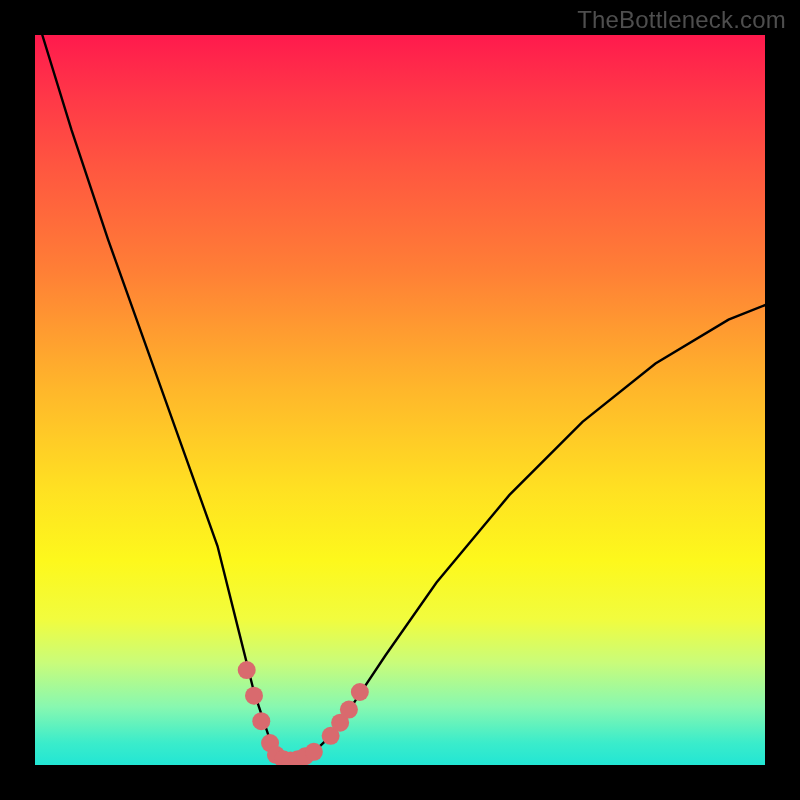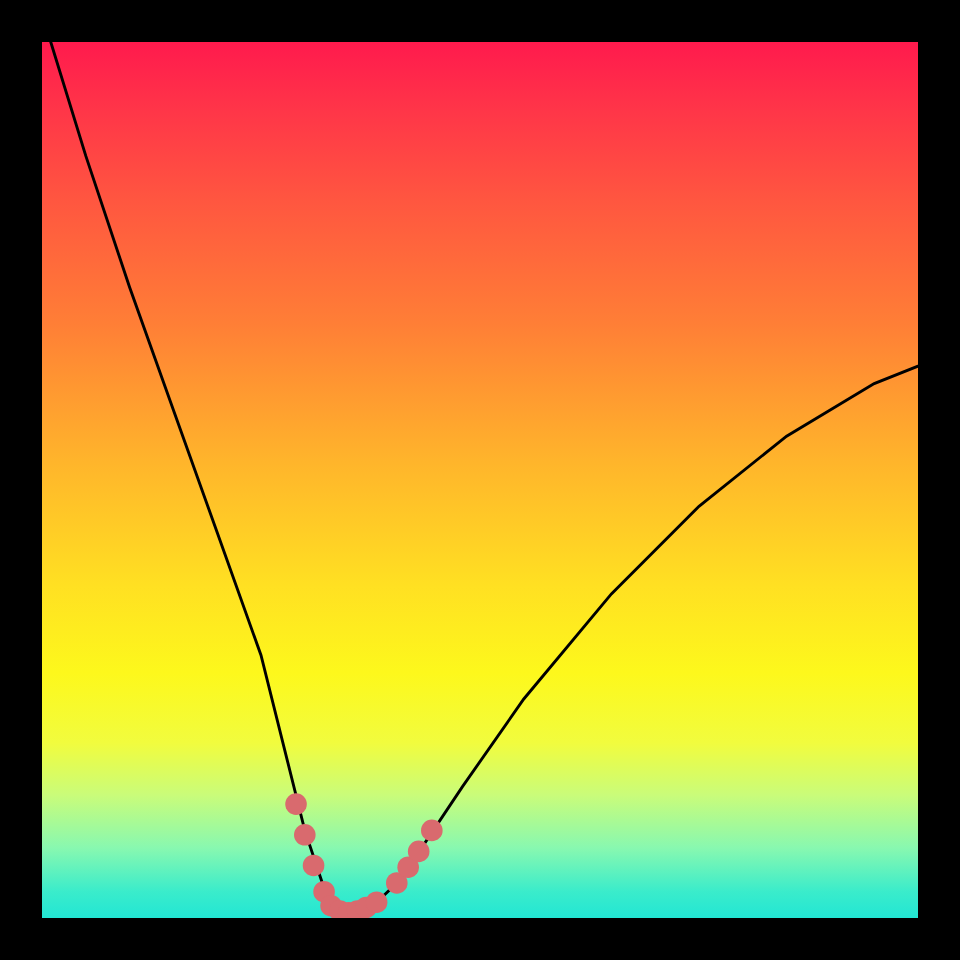--- a/index.html
+++ b/index.html
@@ -73,13 +73,14 @@
           <circle cx="262.80" cy="724.16" r="9" fill="#d96a6e"></circle>
           <circle cx="270.10" cy="721.24" r="9" fill="#d96a6e"></circle>
           <circle cx="278.86" cy="716.86" r="9" fill="#d96a6e"></circle>
           <circle cx="295.65" cy="700.80" r="9" fill="#d96a6e"></circle>
           <circle cx="305.14" cy="687.66" r="9" fill="#d96a6e"></circle>
           <circle cx="313.90" cy="674.52" r="9" fill="#d96a6e"></circle>
           <circle cx="324.85" cy="657.00" r="9" fill="#d96a6e"></circle>
         </g>
     </svg>
   </div>
+  <div class="watermark">TheBottleneck.com</div>
 </div>
 
 </body></html>

